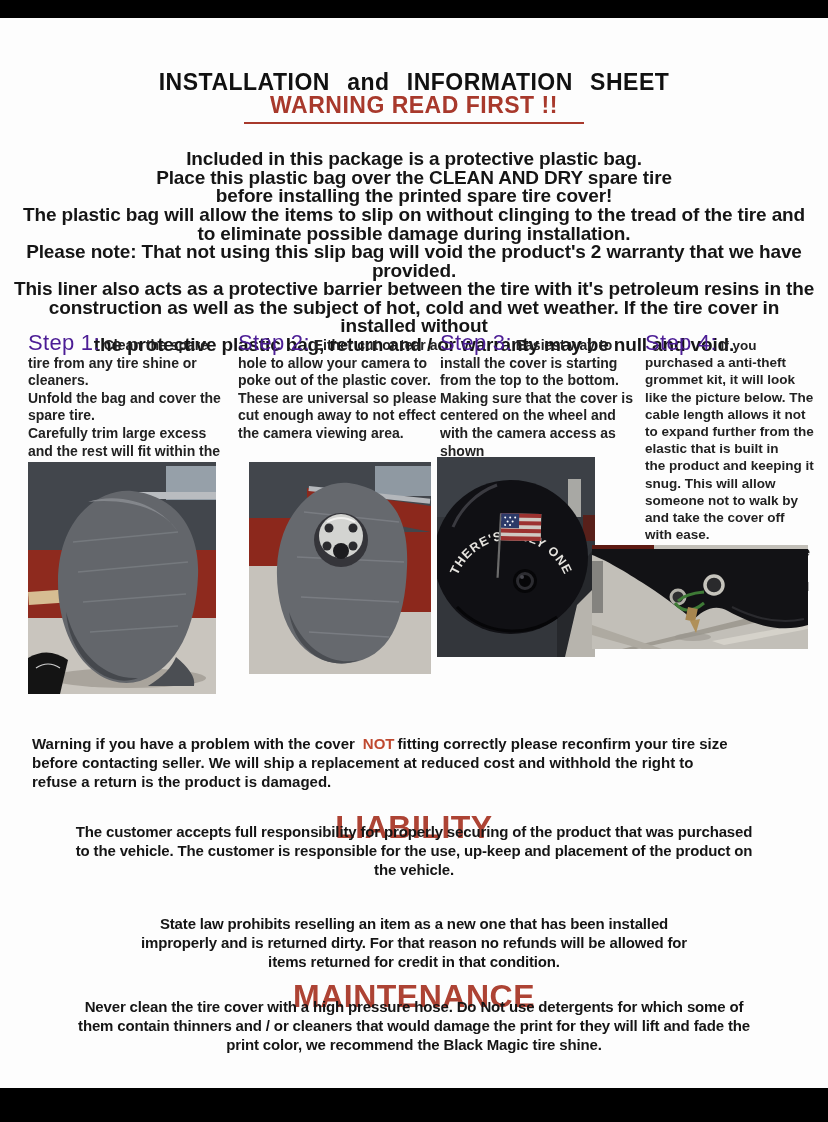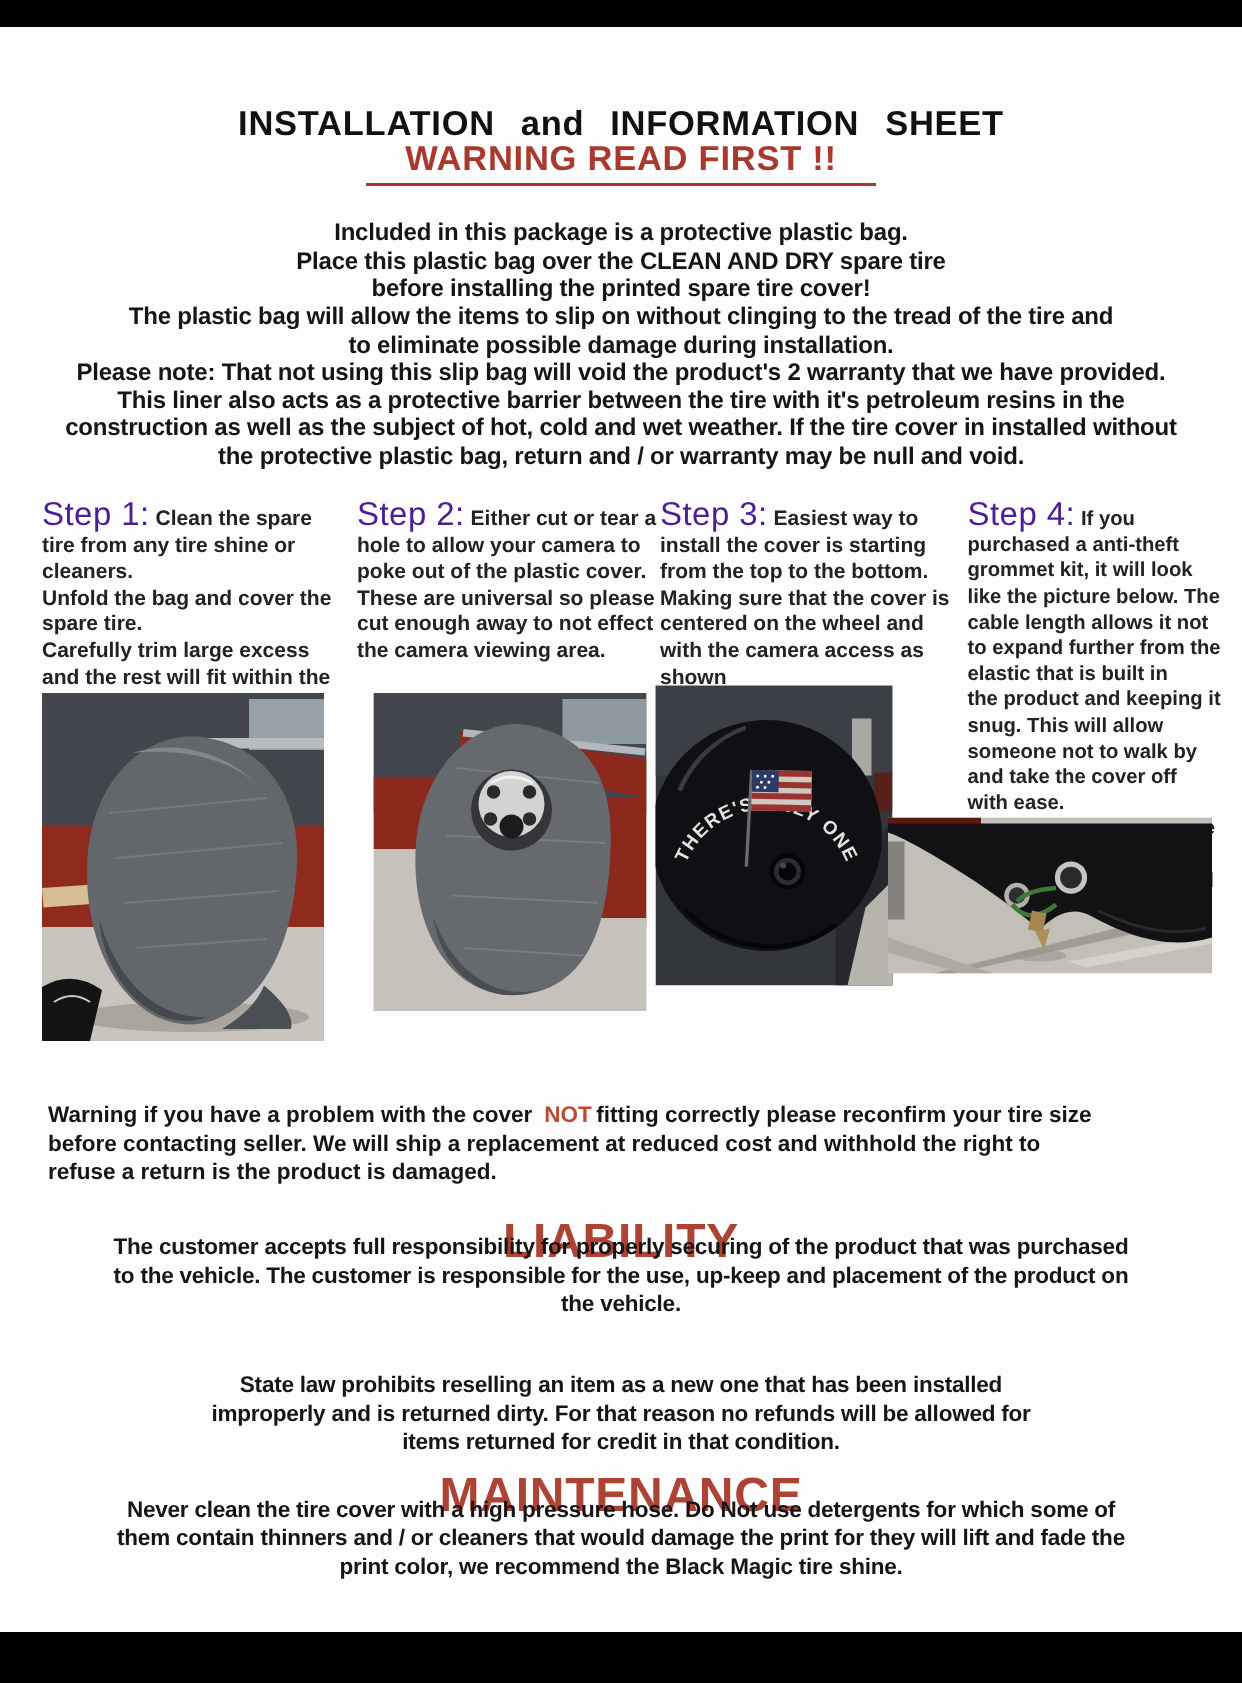--- a/index.html
+++ b/index.html
@@ -7,21 +7,21 @@
          font-family:"Liberation Sans","DejaVu Sans",sans-serif;color:#151515;}
   .bar{position:absolute;left:0;width:828px;background:#000;}
   .bar.top{top:0;height:18px;}
   .bar.bottom{top:1088px;height:34px;}
   .abs{position:absolute;}
   .page-title{top:54px;left:0;width:828px;text-align:center;font-size:23px;font-weight:bold;
               letter-spacing:.5px;word-spacing:.45em;color:#111;}
   .warn-wrap{top:92px;left:0;width:828px;text-align:center;}
   .warn-head{display:inline-block;font-size:23px;font-weight:bold;color:#a8392c;
              border-bottom:2px solid #a8392c;padding:0 26px 3px;letter-spacing:.5px;}
-  .intro{left:10px;width:808px;text-align:center;font-weight:bold;font-size:16px;
+  .intro{left:10px;width:808px;text-align:center;font-weight:bold;font-size:19px;
          line-height:18.6px;letter-spacing:-.15px;white-space:pre-line;}
   .p1{top:131px;} .p2{top:187px;} .p3{top:224px;}
   .step{top:334px;font-size:14px;line-height:17.6px;color:#222;}
   .step .stext{white-space:pre-line;font-weight:bold;}
   .step-label{font-size:22px;color:#4c1d95;letter-spacing:.3px;}
   .s1{left:28px;width:204px;} .s2{left:238px;width:200px;}
   .s3{left:440px;width:200px;} .s4{left:645px;width:170px;font-size:13.5px;line-height:17.2px;}
   .photo{position:absolute;display:block;}
   .fitwarn{top:720px;left:32px;width:776px;font-weight:bold;font-size:15px;line-height:18.8px;
            white-space:pre-line;}

